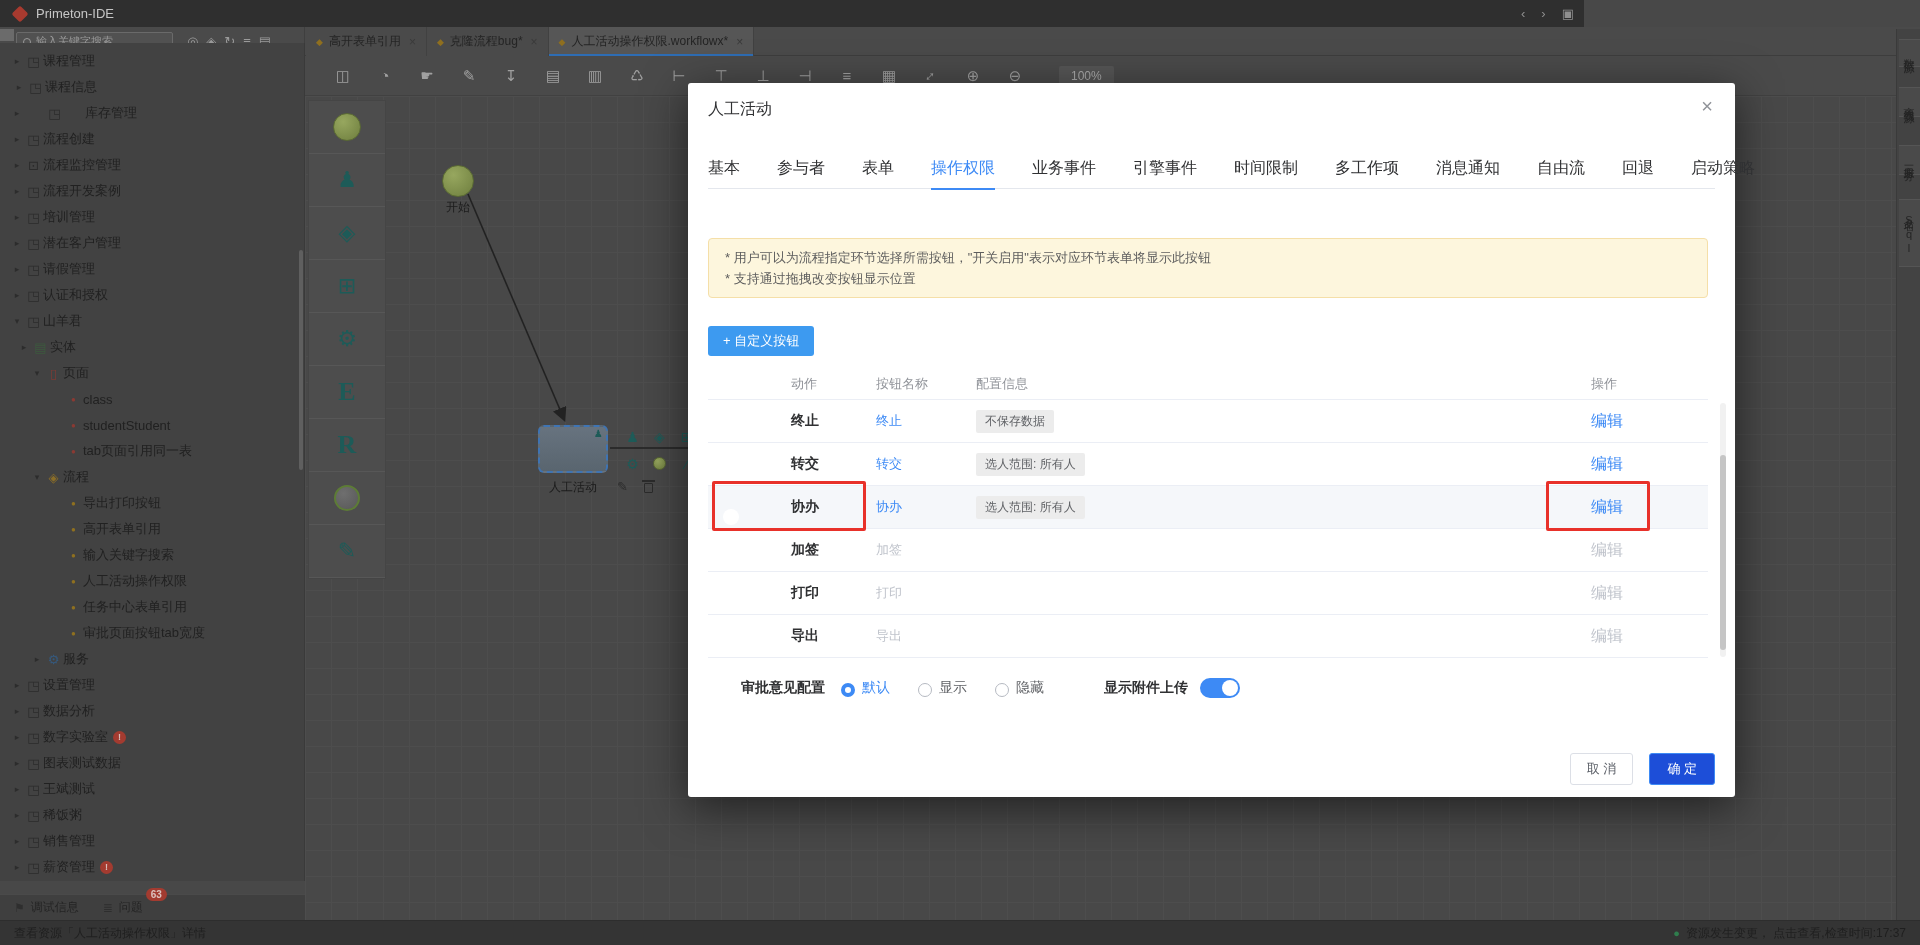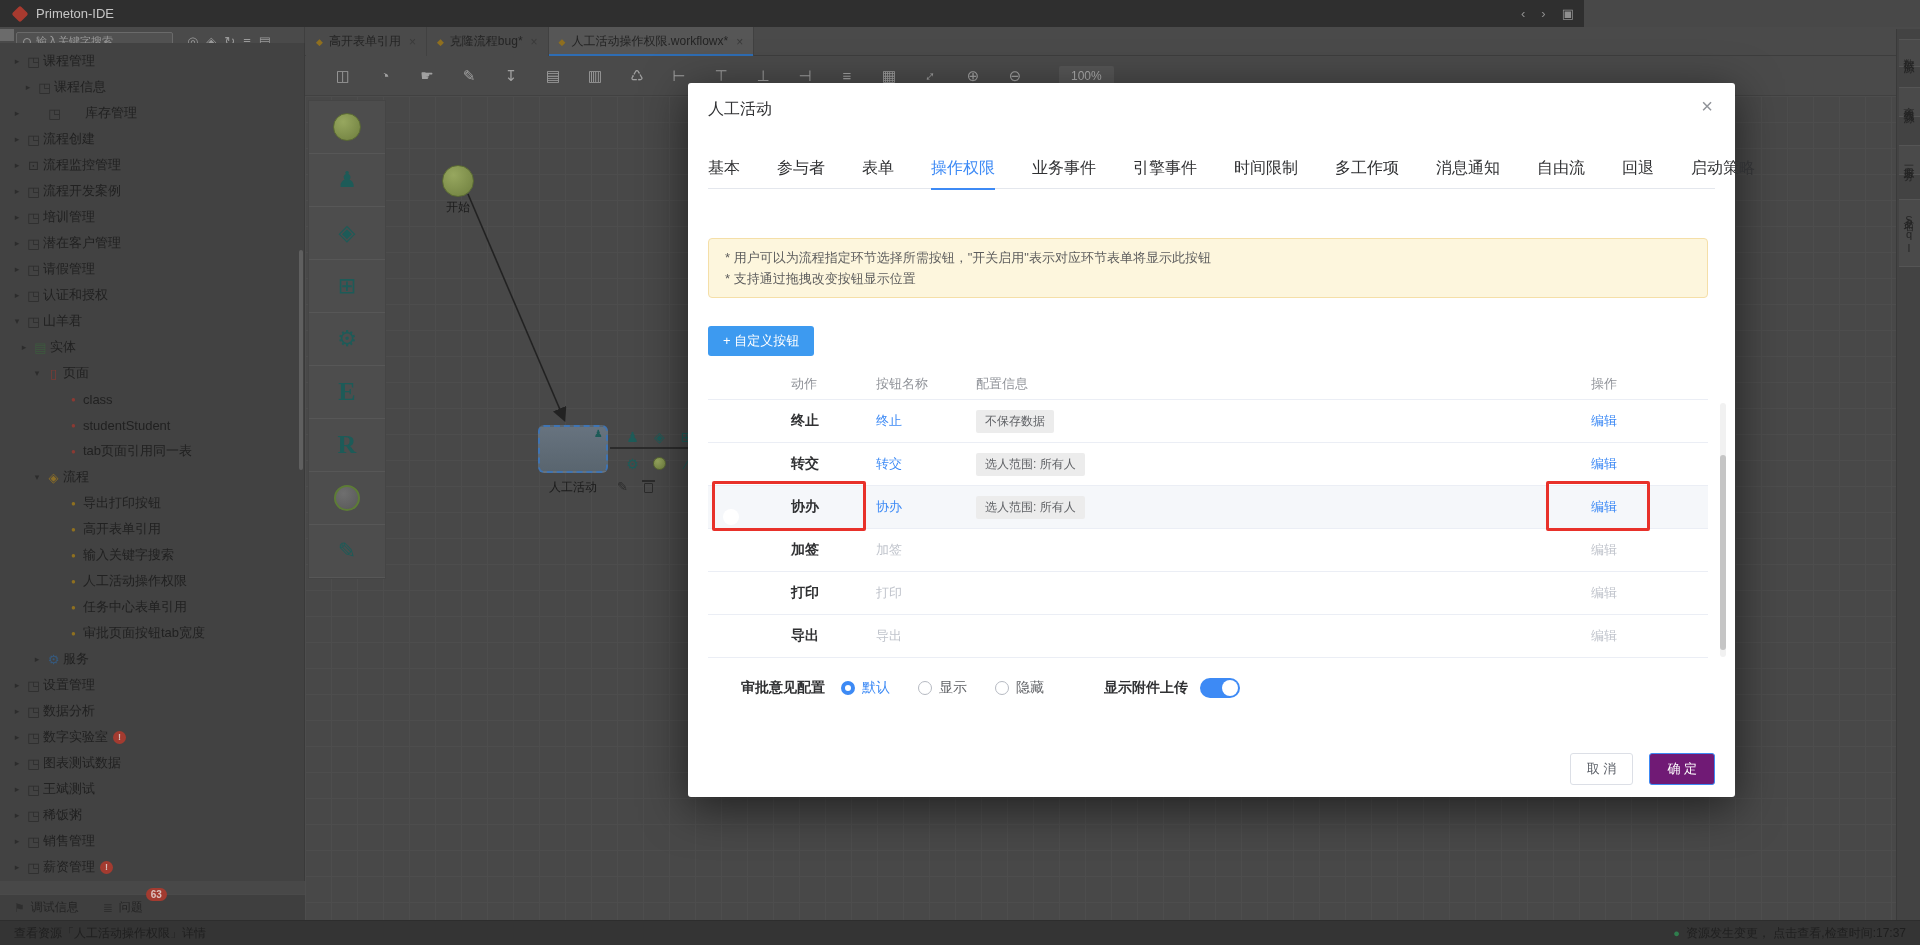--- a/index.html
+++ b/index.html
@@ -121,43 +121,43 @@
     border:none; border-radius:3px; font-size:13px; font-family:inherit; }
   .m-thead { position:absolute; left:20px; right:27px; top:288px; height:26px; display:flex; align-items:center;
     padding-left:33px; font-size:13px; color:#909399; }
   .hc-sp { width:50px; flex:none; } .hc-act { width:85px; flex:none; } .hc-name { width:100px; flex:none; }
   .hc-cfg { flex:1; } .hc-op { width:117px; flex:none; }
   .m-tbody { position:absolute; left:20px; right:27px; top:316px; border-top:1px solid #ebeef5; }
   .mrow { height:43px; display:flex; align-items:center; padding-left:33px; border-bottom:1px solid #ebeef5; }
   .mrow.hl { background:#f5f7fa; }
   .cell-tog { width:50px; flex:none; } .cell-act { width:85px; flex:none; font-size:14px; font-weight:bold; color:#303133; }
   .cell-name { width:100px; flex:none; font-size:13px; color:#3d8af5; } .cell-name.dis { color:#c0c4cc; }
-  .cell-cfg { flex:1; } .cell-op { width:117px; flex:none; font-size:13px; color:#3d8af5; } .cell-op.dis { color:#c0c4cc; }
+  .cell-cfg { flex:1; } .cell-op { width:117px; flex:none; font-size:16px; color:#3d8af5; } .cell-op.dis { color:#c0c4cc; }
   .tag { display:inline-block; background:#ececec; color:#606266; font-size:12px; padding:3px 9px; border-radius:2px; }
   .tog { width:40px; height:20px; border-radius:10px; background:#3d8af5; position:relative; }
   .tog::after { content:""; position:absolute; width:16px; height:16px; border-radius:50%; background:#fff; top:2px; right:2px; }
   .tog.off { background:#bfc4cc; } .tog.off::after { right:auto; left:2px; }
   .m-scrolltrack { position:absolute; right:9px; top:320px; width:6px; height:254px; background:#f1f1f1; border-radius:3px; }
   .m-scrollthumb { position:absolute; left:0; top:52px; width:6px; height:195px; background:#c5c5c5; border-radius:3px; }
   .redbox { position:absolute; border:3px solid #e8312a; border-radius:2px; z-index:5; }
   .rb1 { left:24px; top:398px; width:154px; height:50px; }
   .rb2 { left:858px; top:398px; width:104px; height:50px; }
   .m-controls { position:absolute; left:20px; right:27px; top:590px; height:30px; display:flex; align-items:center; padding-left:33px; }
   .ctl-label { font-size:14px; font-weight:bold; color:#303133; }
   .radios { display:flex; gap:28px; margin-left:16px; }
-  .ropt { display:flex; align-items:center; gap:7px; font-size:14px; color:#606266; }
+  .ropt { display:flex; align-items:flex-end; gap:7px; font-size:14px; color:#606266; }
   .ropt.sel { color:#3d8af5; }
   .rc { width:14px; height:14px; border-radius:50%; border:1px solid #b6bac2; background:#fff; flex:none; }
   .ropt.sel .rc { border:4px solid #3d8af5; }
   .attach-label { margin-left:60px; font-size:14px; font-weight:bold; color:#303133; }
   .m-controls .tog { margin-left:12px; }
   .m-footer { position:absolute; right:20px; bottom:12px; display:flex; gap:16px; }
   .btn-cancel { height:32px; padding:0 16px; background:#fff; border:1px solid #dcdfe6; border-radius:3px;
     font-size:13px; color:#5a5e66; font-family:inherit; }
-  .btn-ok { height:32px; padding:0 17px; background:#701a75; border:1px solid #3d8af5; border-radius:3px;
+  .btn-ok { height:32px; padding:0 17px; background:#1d4ed8; border:1px solid #3d8af5; border-radius:3px;
     font-size:13px; color:#fff; font-family:inherit; }
 </style>
 </head>
 <body>
 
 <div id="app">
 
   <div class="titlebar">
     <span class="logo"></span>
     <span>Primeton-IDE</span>
@@ -202,21 +202,21 @@
   </div>
 
   <div class="vtab">资源</div>
 
   <div class="sidebar" id="tree">
       <div class="trow" style="padding-left: 10px;">
         <span class="arr">▸</span>
         <span class="tic c-ic">◳</span>
         <span>课程管理</span>
       </div>
-      <div class="trow" style="padding-left: 21px;">
+      <div class="trow" style="padding-left: 12px;">
         <span class="arr">▸</span>
         <span class="tic c-ic">◳</span>
         <span>课程信息</span>
       </div>
       <div class="trow" style="padding-left: 10px; gap: 21px;">
         <span class="arr">▸</span>
         <span class="tic c-ic">◳</span>
         <span>库存管理</span>
       </div>
       <div class="trow" style="padding-left: 10px;">

